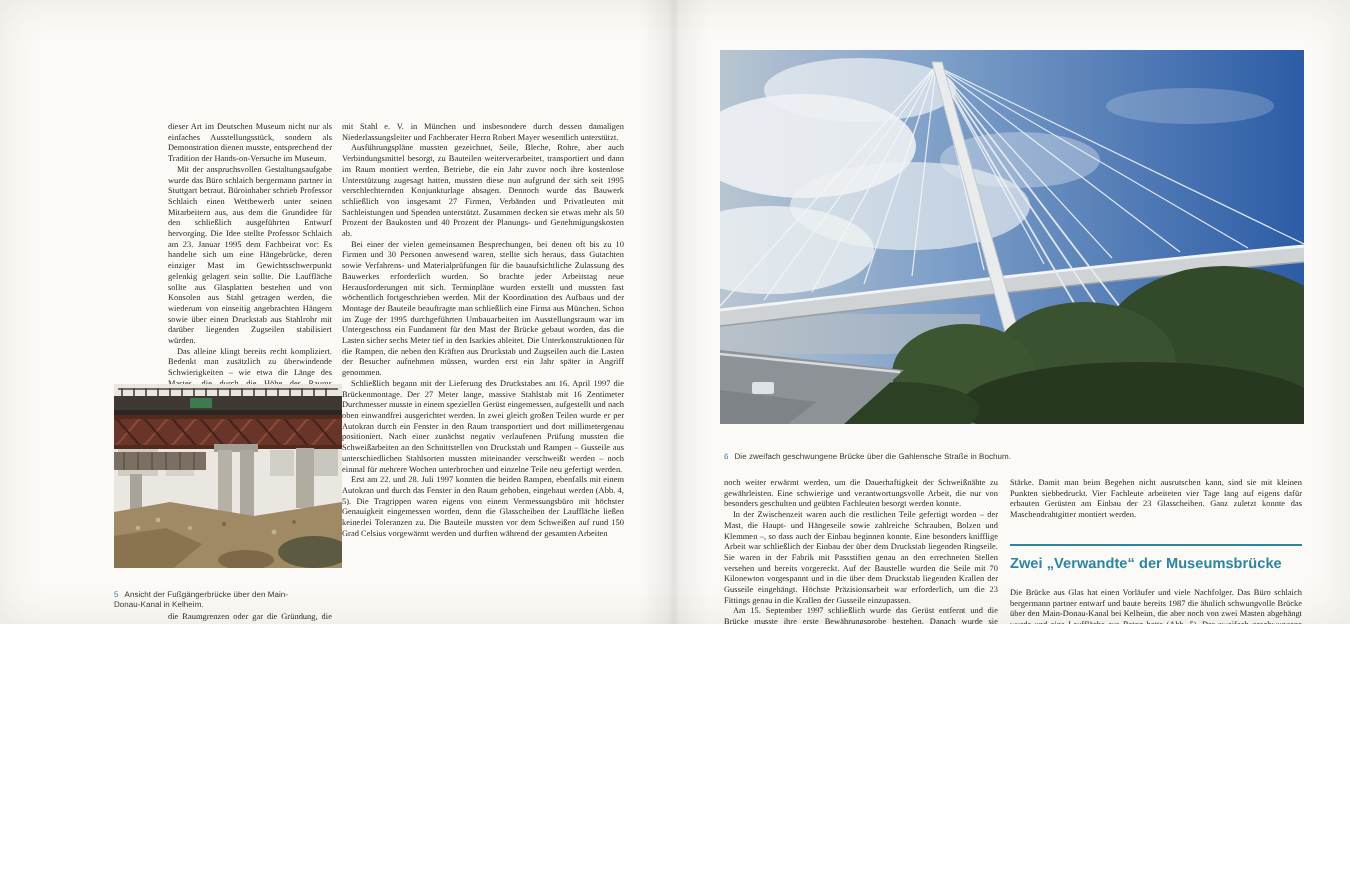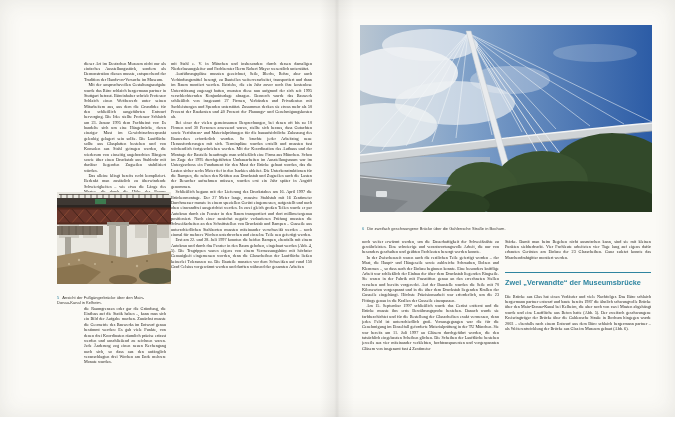--- a/index.html
+++ b/index.html
@@ -1,16 +1,16 @@
 <!DOCTYPE html>
 <html><head>
 <meta charset="utf-8">
 <style>
   html,body{margin:0;padding:0;background:#ffffff;}
-  #spread{position:relative;width:675px;height:417px;background:#fbfaf6;overflow:hidden;
+  #spread{position:relative;width:675px;height:312px;background:#fbfaf6;overflow:hidden;
           box-shadow:inset 0 0 22px rgba(60,55,45,.10);font-family:"Liberation Serif","DejaVu Serif",serif;}
   #gutter{position:absolute;left:320px;top:0;width:34px;height:445px;pointer-events:none;
           background:linear-gradient(to right,rgba(0,0,0,0),rgba(50,45,40,.07) 42%,rgba(50,45,40,.12) 50%,rgba(50,45,40,.06) 58%,rgba(0,0,0,0));}
   .tx{position:absolute;transform:scale(.5);transform-origin:0 0;
       font-size:8.4px;line-height:10.7px;text-align:justify;color:#27241f;
       letter-spacing:.05px;}
   .tx p{margin:0 0 3px 0;}
   .tx p.ind{text-indent:9px;margin-top:-3px;}
   .tx p.noind{text-indent:0;}
   .sans{font-family:"Liberation Sans","DejaVu Sans",sans-serif;}

